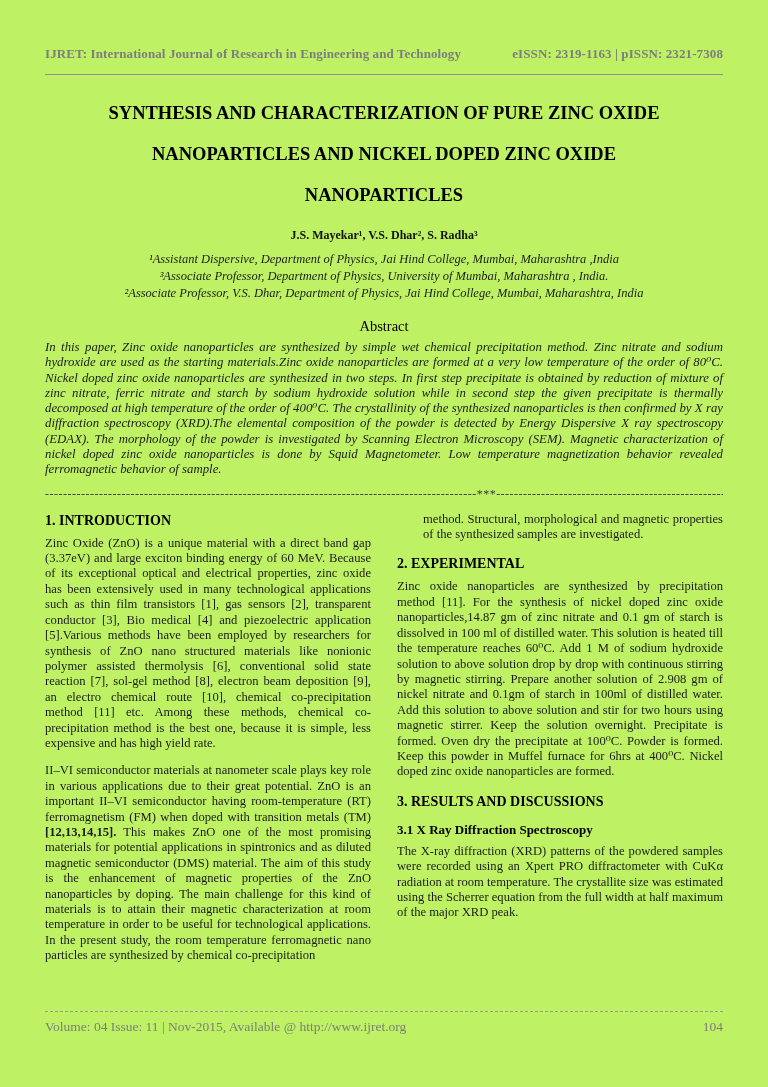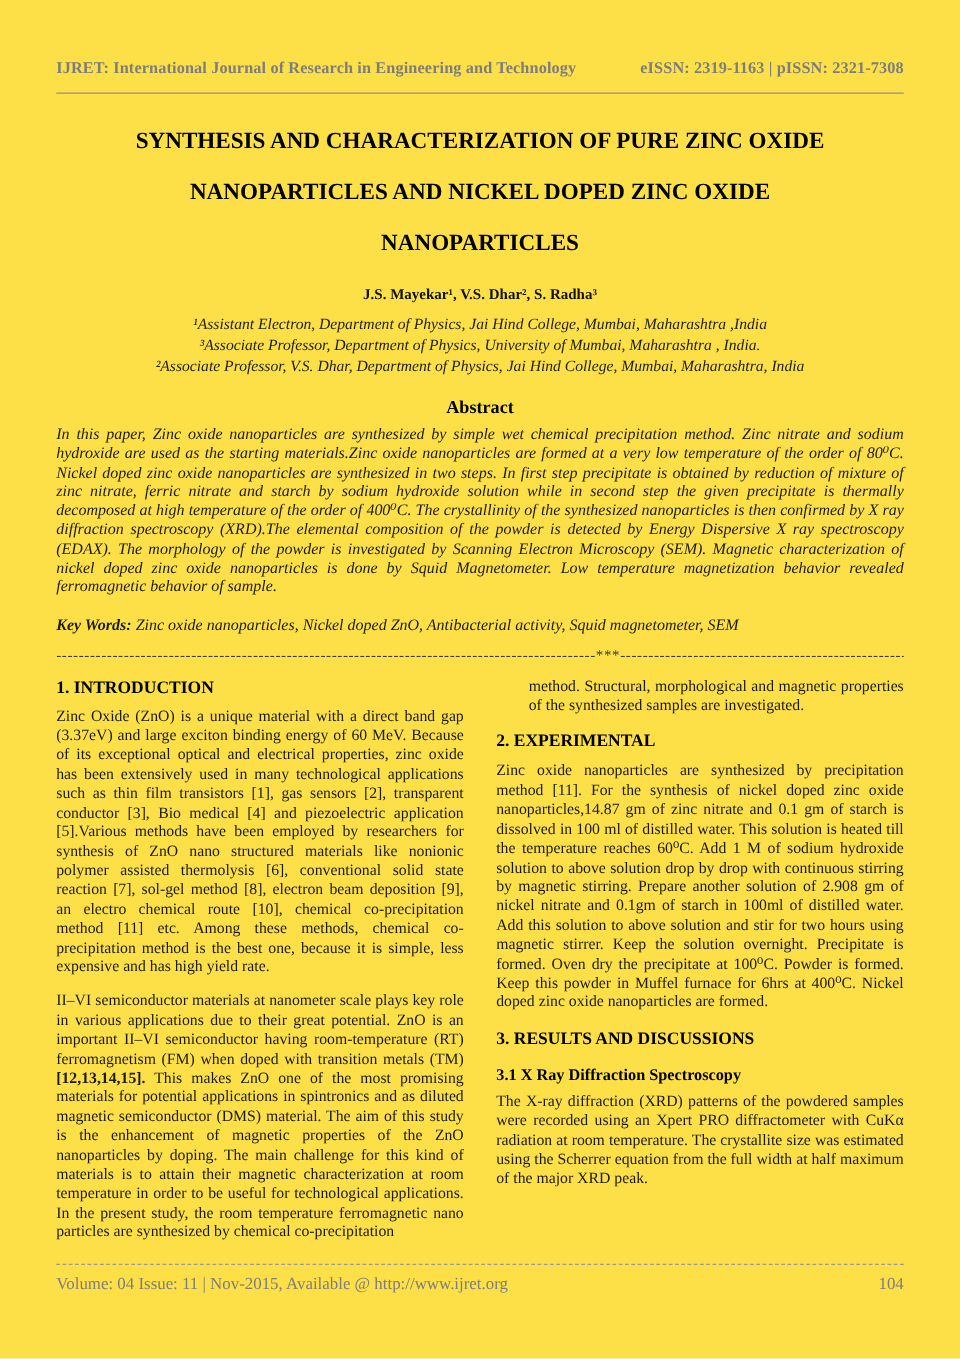--- a/index.html
+++ b/index.html
@@ -1,20 +1,20 @@
 <!DOCTYPE html>
 <html><head>
 <meta charset="utf-8">
 <style>
   html, body { margin:0; padding:0; background:#ffffff; }
   .page {
     position:relative;
     width:768px; height:1087px;
     margin:0 auto;
-    background:#fde047;
+    background:#bef264;
     font-family:"Liberation Serif","DejaVu Serif",serif;
     color:#1b1b1b;
     box-sizing:border-box;
     padding:0 45px;
     overflow:hidden;
   }
   .jheader {
     display:flex; justify-content:space-between; align-items:baseline;
     padding-top:46px;
     font-weight:bold; font-size:13px; color:#7d7d7d;
@@ -36,21 +36,21 @@
     font-weight:bold; font-size:12px; color:#111;
   }
   .affiliations {
     margin-top:8px;
     text-align:center;
     font-style:italic; font-size:12.5px; line-height:17px; color:#1d1d1d;
   }
   .abstract-heading {
     margin:16px 0 0 0;
     text-align:center;
-    font-size:14.5px; font-weight:bold; color:#000;
+    font-size:14.5px; font-weight:normal; color:#000;
   }
   .abstract-text {
     margin:5px 0 6px 0;
     font-style:italic;
     font-size:12.8px; line-height:15.3px;
     text-align:justify;
   }
   .keywords {
     margin:15px 0 0 0;
     font-style:italic; font-size:12.8px;
@@ -107,32 +107,28 @@
 
   <h1 class="title">
     <div>SYNTHESIS AND CHARACTERIZATION OF PURE ZINC OXIDE</div>
     <div>NANOPARTICLES AND NICKEL DOPED ZINC OXIDE</div>
     <div>NANOPARTICLES</div>
   </h1>
 
   <div class="authors">J.S. Mayekar¹, V.S. Dhar², S. Radha³</div>
 
   <div class="affiliations">
-    <div>¹Assistant Electron, Department of Physics, Jai Hind College, Mumbai, Maharashtra ,India</div>
+    <div>¹Assistant Dispersive, Department of Physics, Jai Hind College, Mumbai, Maharashtra ,India</div>
     <div>³Associate Professor, Department of Physics, University of Mumbai, Maharashtra , India.</div>
     <div>²Associate Professor, V.S. Dhar, Department of Physics, Jai Hind College, Mumbai, Maharashtra, India</div>
   </div>
 
   <div class="abstract-heading">Abstract</div>
   <p class="abstract-text">In this paper, Zinc oxide nanoparticles are synthesized by simple wet chemical precipitation method. Zinc nitrate and sodium hydroxide are used as the starting materials.Zinc oxide nanoparticles are formed at a very low temperature of the order of  80⁰C. Nickel doped zinc oxide nanoparticles are synthesized in two steps. In first step precipitate is obtained by reduction of mixture of zinc nitrate, ferric nitrate and starch by sodium hydroxide solution while in second step the given precipitate is thermally decomposed at high temperature of the order of 400⁰C. The crystallinity of the synthesized nanoparticles is then confirmed by X ray diffraction spectroscopy (XRD).The elemental composition of the powder is detected by Energy Dispersive X ray spectroscopy (EDAX). The morphology of the powder is investigated by Scanning Electron Microscopy (SEM). Magnetic characterization of nickel doped zinc oxide nanoparticles is done by Squid Magnetometer. Low temperature magnetization behavior revealed ferromagnetic behavior of sample.</p>
 
-  <p class="keywords">
-    <span class="kw-label">Key Words:</span>
-    <span> Zinc oxide nanoparticles, Nickel doped ZnO, Antibacterial activity, Squid magnetometer, SEM</span>
-  </p>
 
   <div class="separator">------------------------------------------------------------------------------------------------***------------------------------------------------------------------------------------------------</div>
 
   <div class="columns">
 
     <div class="col">
       <h3 class="first">1. INTRODUCTION</h3>
       <p>Zinc Oxide (ZnO) is a unique material with a direct band gap (3.37eV) and large exciton binding energy of 60 MeV. Because of its exceptional optical and electrical properties, zinc oxide has been extensively used in many technological applications such as thin film transistors [1], gas sensors [2], transparent conductor [3], Bio medical [4] and piezoelectric application [5].Various methods have been employed by researchers for synthesis of ZnO nano structured materials like nonionic polymer assisted thermolysis [6], conventional solid state reaction [7], sol-gel method [8], electron beam deposition [9], an electro chemical route [10], chemical co-precipitation method [11] etc. Among these methods, chemical co-precipitation method is the best one, because it is simple, less expensive and has high yield rate.</p>
       <p><span>II–VI semiconductor materials at nanometer scale plays key role in various applications due to their great potential. ZnO is an important II–VI semiconductor having room-temperature (RT) ferromagnetism (FM) when doped with transition metals (TM) </span><span class="bold-ref">[12,13,14,15].</span><span> This makes ZnO one of the most promising materials for potential applications in spintronics and as diluted magnetic semiconductor (DMS) material. The aim of this study is the enhancement of magnetic properties of the ZnO nanoparticles by doping. The main challenge for this kind of materials is to attain their magnetic characterization  at room temperature in order to be useful for technological applications. In the present study, the room temperature ferromagnetic nano particles are synthesized by chemical co-precipitation</span></p>
     </div>

